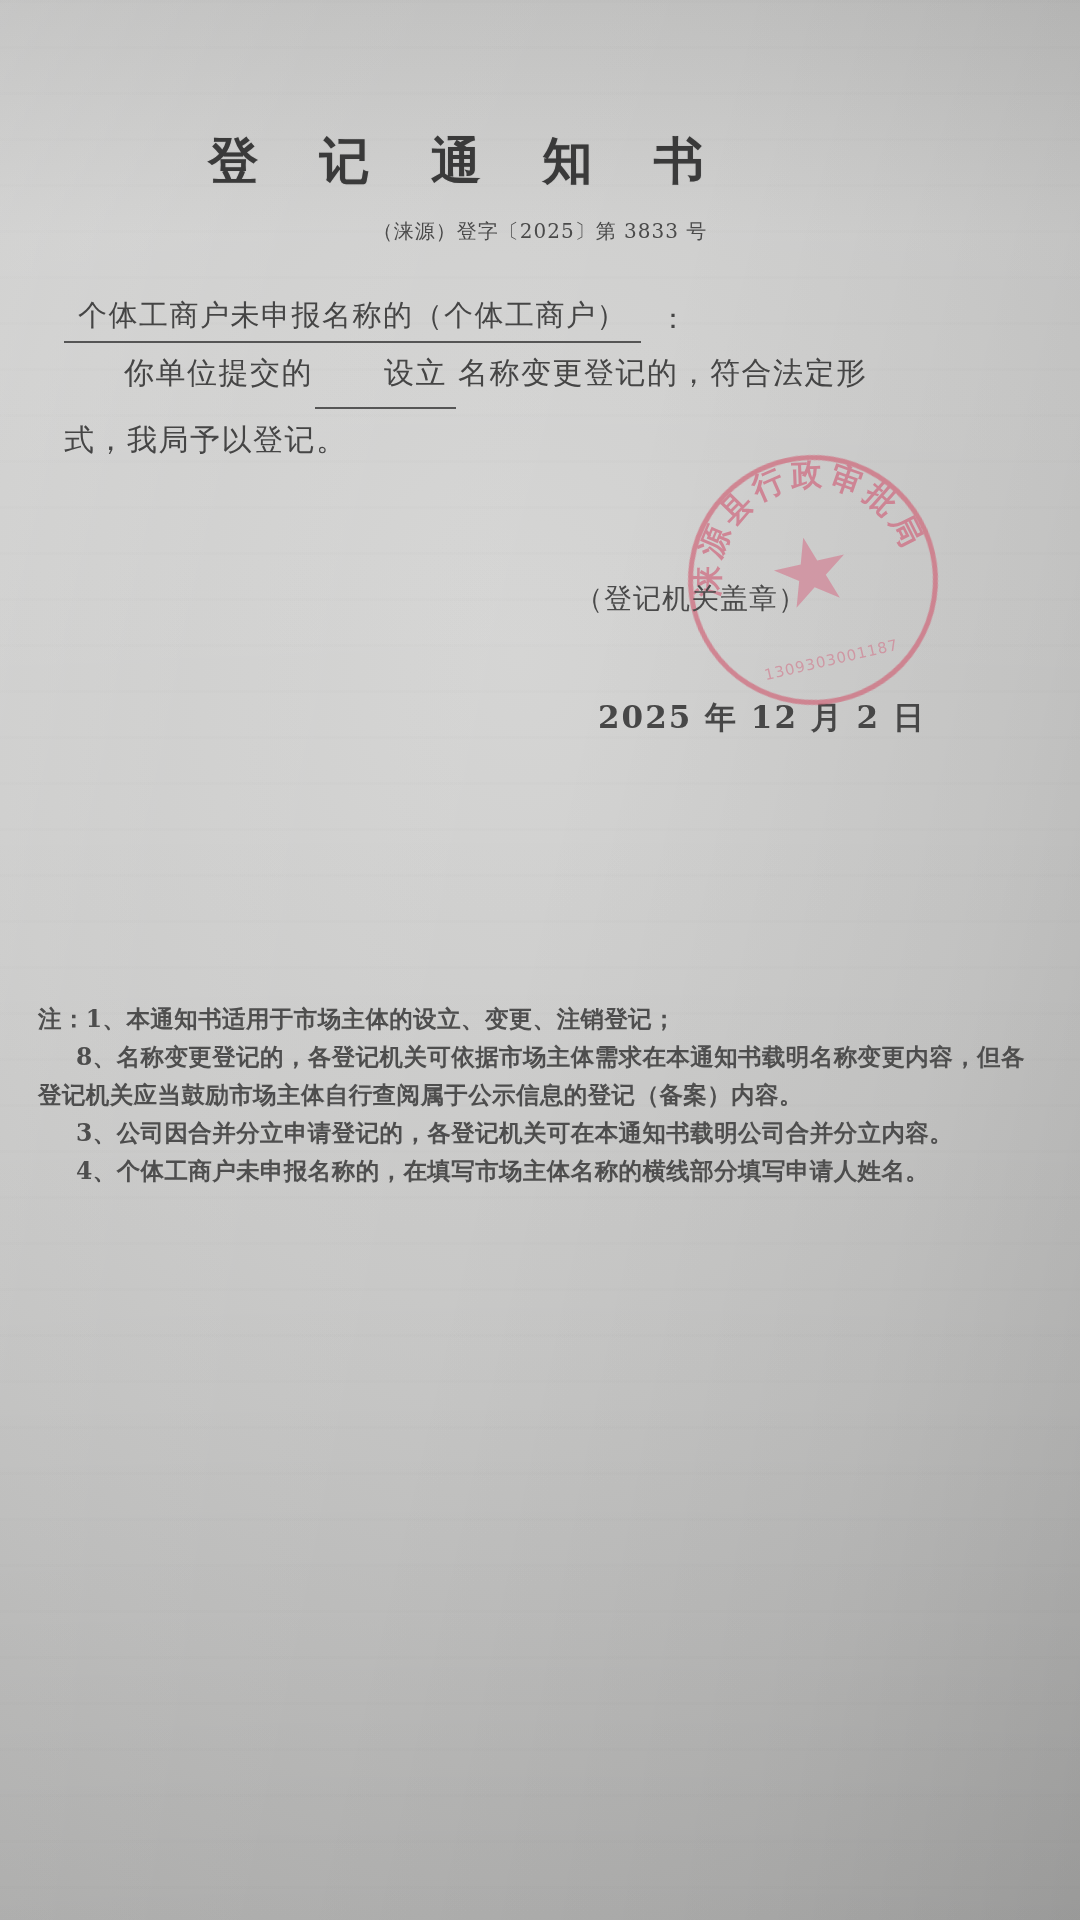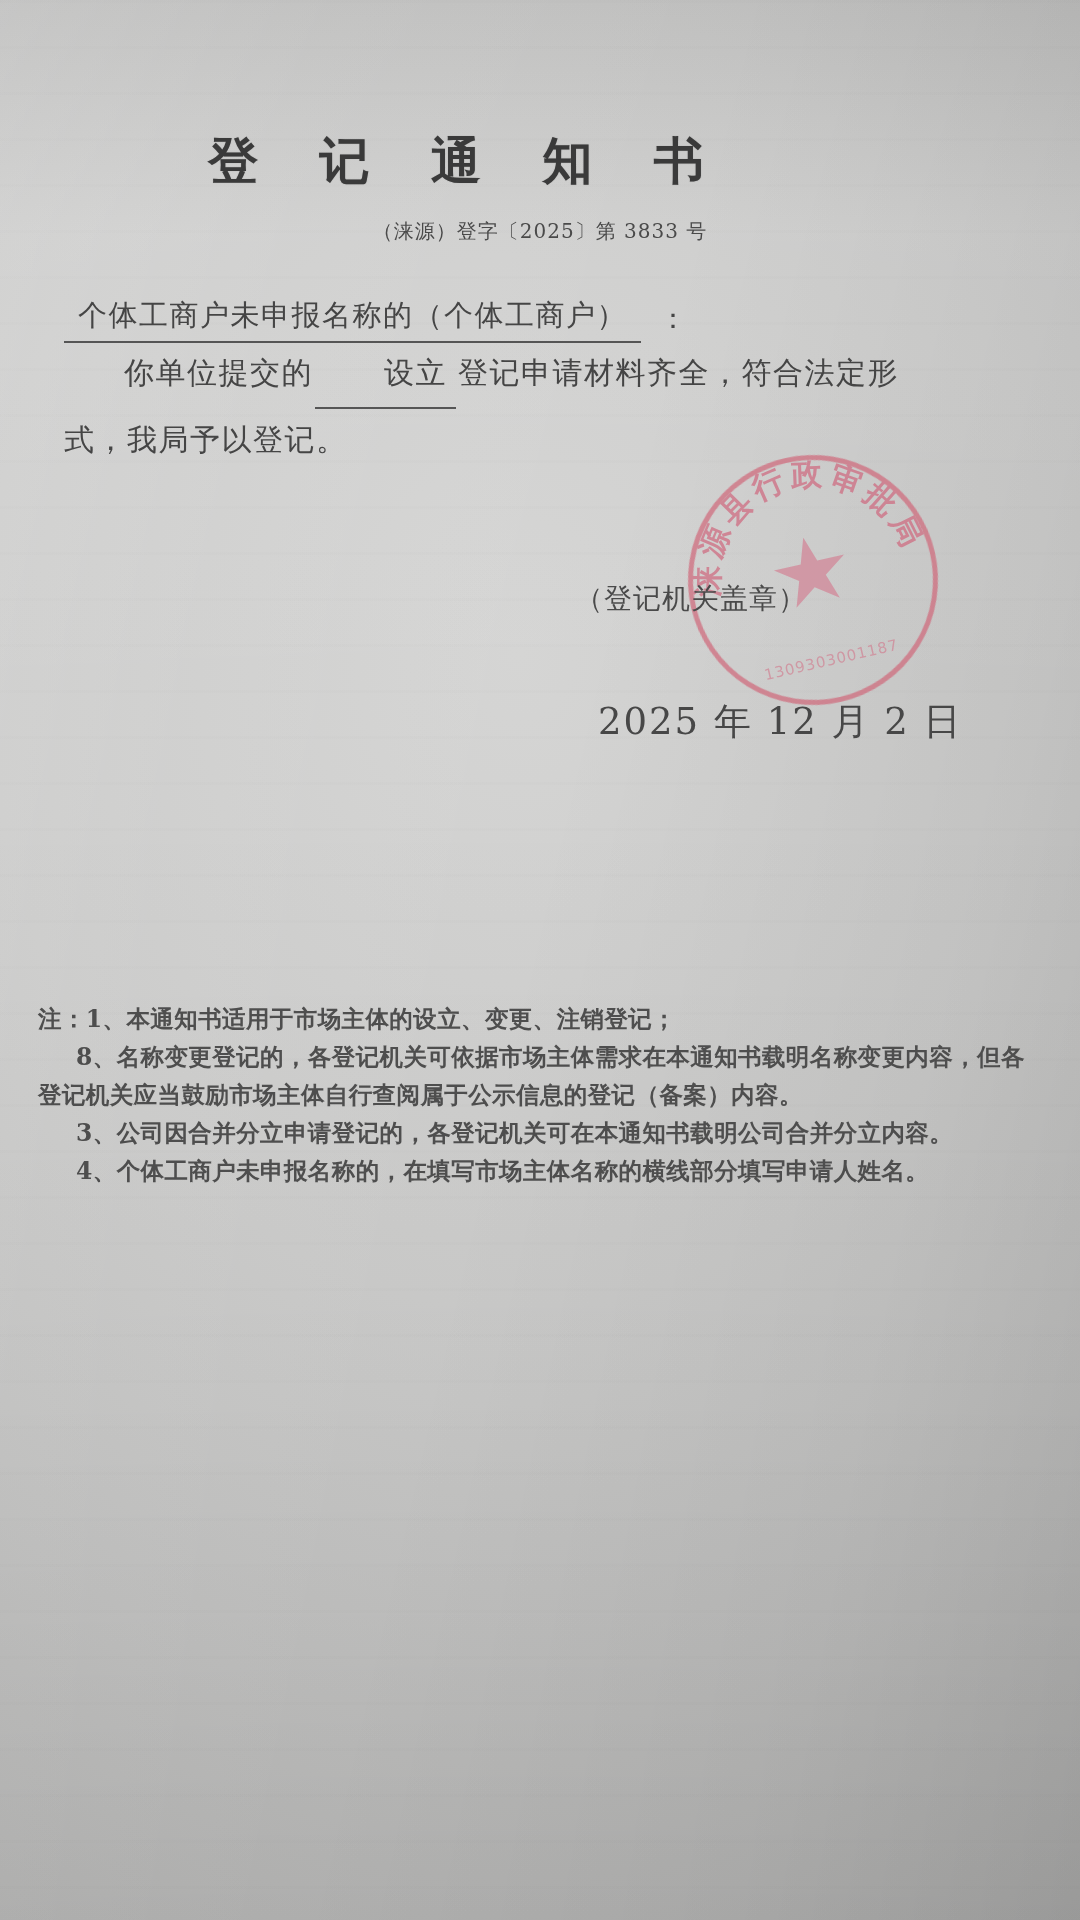--- a/index.html
+++ b/index.html
@@ -184,23 +184,24 @@
     left: 575px;
     font-size: 28px;
     letter-spacing: 1px;
     color: #4a4a4a;
     z-index: 7;
   }
   .doc-date {
     position: absolute;
     top: 697px;
     left: 598px;
-    font-size: 37px;
+    font-size: 31px;
     letter-spacing: 2px;
     color: #474747;
+    font-weight: bold;
   }
 
   
   .notes {
     position: absolute;
     top: 1000px;
     left: 38px;
     width: 1010px;
     font-size: 23.5px;
     line-height: 38px;
@@ -222,21 +223,21 @@
 
     <div class="doc-number">（涞源）登字〔2025〕第 3833 号</div>
 
     <div class="addressee-row">
       <span class="addressee-name">个体工商户未申报名称的（个体工商户）</span>
       <span class="addressee-colon">：</span>
     </div>
 
     <div class="body-block">
       <div class="body-line-1">
-        <span>你单位提交的</span><span class="blank-fill">设立</span><span>登记申请材料齐全，符合法定形</span>
+        <span>你单位提交的</span><span class="blank-fill">设立</span><span>名称变更登记的，符合法定形</span>
       </div>
       <div>式，我局予以登记。</div>
     </div>
 
     <div class="seal-wrap">
       <div class="seal"></div>
       <svg class="seal-arc" viewBox="0 0 250 250">
         <defs>
           <path id="sealArcPath" d="M 30,125 A 95,95 0 0 1 220,125"></path>
         </defs>

